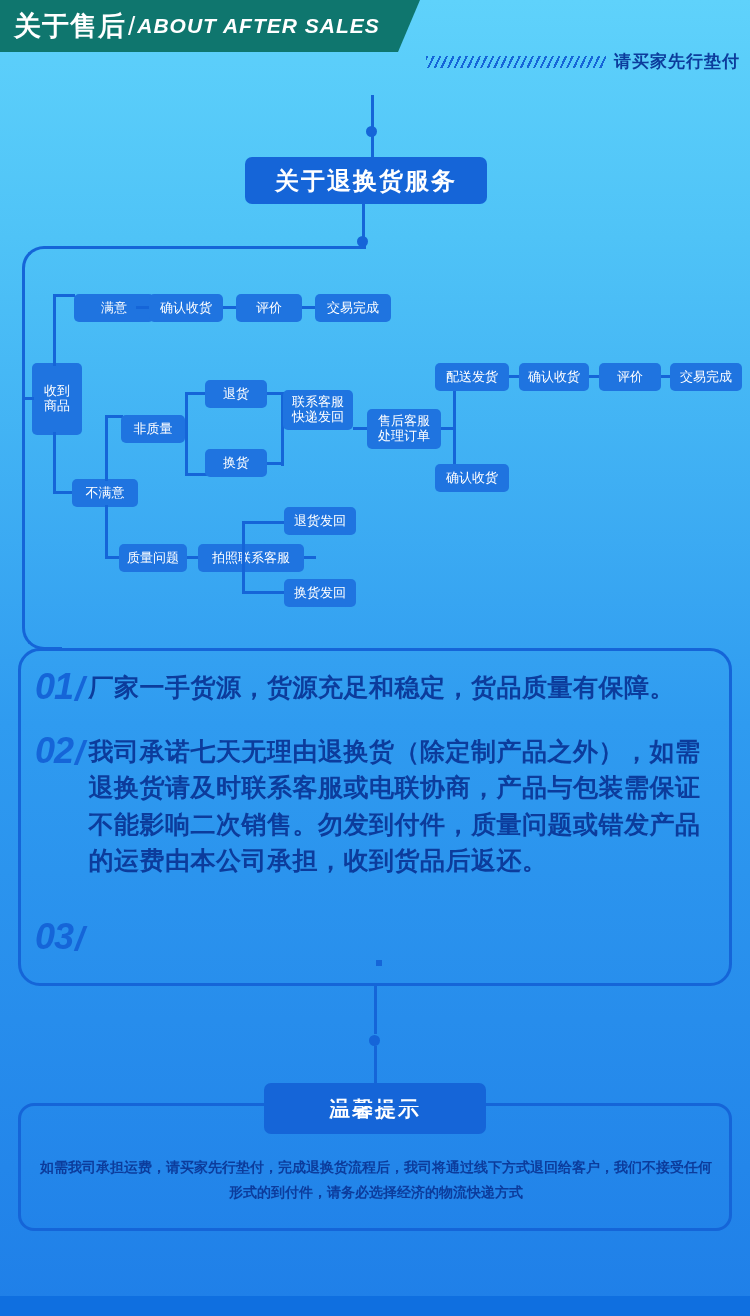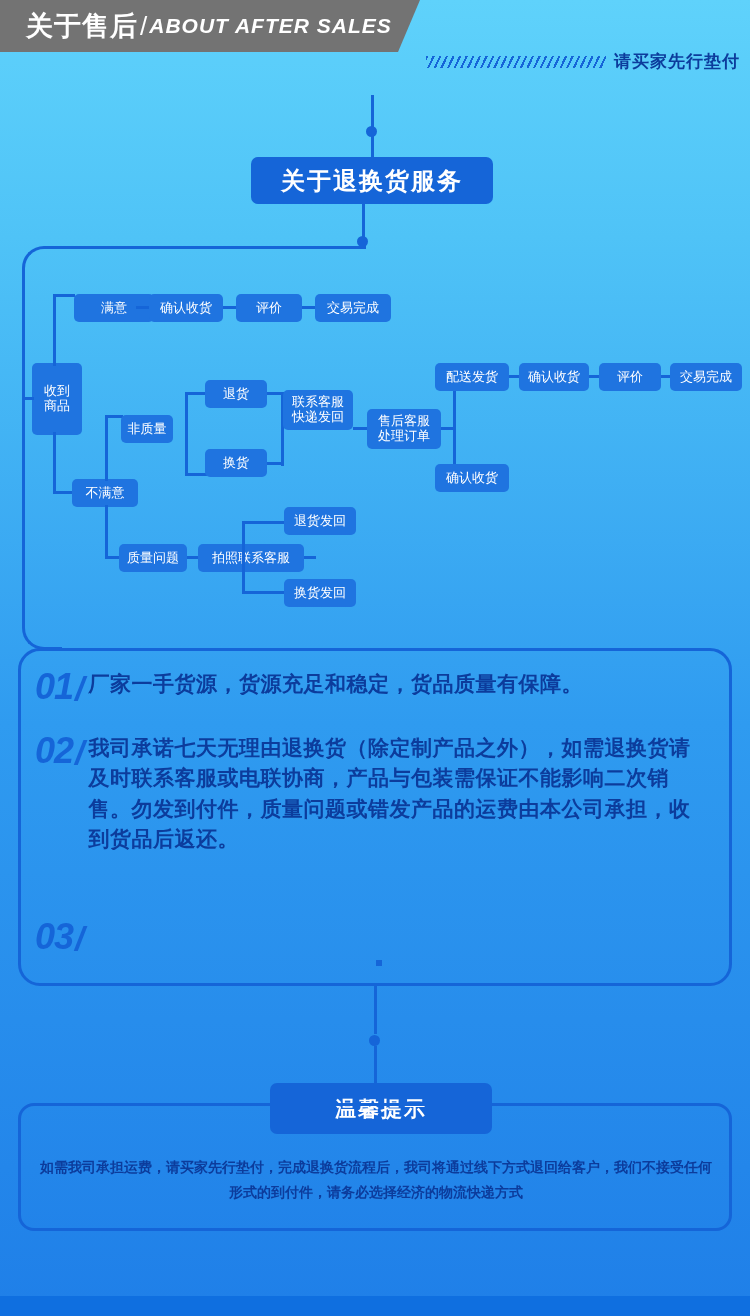--- a/index.html
+++ b/index.html
@@ -9,22 +9,22 @@
     font-family: "Liberation Sans", sans-serif;
     background: linear-gradient(180deg, #5fd2fb 0%, #4fc3f7 18%, #2f9bf0 55%, #1f7fe8 100%);
     position:relative; overflow:hidden;
     color:#0b3fa0;
   }
 
   
   .header { position:absolute; left:0; top:0; width:750px; height:82px; }
   .header-bar {
     position:absolute; left:0; top:0; width:420px; height:52px;
-    background:#737373;
-    display:flex; align-items:center; padding-left:26px;
+    background:#0f766e;
+    display:flex; align-items:center; padding-left:14px;
     clip-path: polygon(0 0, 420px 0, 398px 52px, 0 52px);
   }
   .header-cn { color:#ffffff; font-size:27px; font-weight:bold; letter-spacing:1px; }
   .header-slash { color:#ffffff; font-size:26px; margin:0 2px; }
   .header-en { color:#ffffff; font-size:21px; font-weight:bold; letter-spacing:1px; font-style:italic; }
   .header-right {
     position:absolute; right:10px; top:50px;
     display:flex; align-items:center; gap:8px;
   }
   .hatch {
@@ -38,21 +38,20 @@
   .dot { position:absolute; width:11px; height:11px; border-radius:50%; background:#1565d8; }
 
   
   .corner { position:absolute; border:3px solid #1565d8; background:transparent; }
 
   
   .pill {
     position:absolute; background:#1565d8; color:#fff;
     border-radius:7px; display:flex; align-items:center; justify-content:center;
     font-weight:bold;
-    margin-left:6px;
   }
   #title-pill { left:245px; top:157px; width:242px; height:47px; font-size:24px; letter-spacing:2px; }
   #tips-pill  { left:264px; top:1083px; width:222px; height:51px; font-size:21px; letter-spacing:2px; }
 
   
   .node {
     position:absolute; background:#1f74e0; color:#fff;
     border-radius:5px; display:flex; align-items:center; justify-content:center;
     text-align:center; font-size:13px; line-height:1.25; padding:2px 4px;
   }
@@ -64,21 +63,21 @@
     border:3px solid #1565d8; border-radius:22px;
     border-top-right-radius:22px;
   }
   .term-row { position:absolute; display:flex; }
   .num {
     color:#1565d8; font-size:36px; font-weight:bold; font-style:italic;
     line-height:1; letter-spacing:-1px;
   }
   .num-slash { color:#1565d8; font-size:34px; font-weight:bold; font-style:italic; margin:0 4px 0 2px;}
   .term-text {
-    color:#0c3c9c; font-size:21px; font-weight:bold; line-height:1.45; letter-spacing:0.5px;
+    color:#0c3c9c; font-size:25px; font-weight:bold; line-height:1.45; letter-spacing:0.5px;
   }
 
   
   .tips-box {
     position:absolute; left:18px; top:1103px; width:714px; height:128px;
     border:3px solid #1565d8; border-radius:16px;
   }
   .tips-text {
     position:absolute; left:36px; top:1155px; width:680px;
     text-align:center; color:#0c3c9c; font-size:14px; line-height:1.8; font-weight:bold;
@@ -137,21 +136,21 @@
 </div>
 
 <div class="ln" style="left:53px; top:432px; width:3px; height:62px;"></div>
 <div class="ln" style="left:53px; top:491px; width:22px; height:3px;"></div>
 <div class="node" style="left:72px; top:479px; width:66px; height:28px;">
   <span>不满意</span>
 </div>
 
 <div class="ln" style="left:105px; top:415px; width:3px; height:66px;"></div>
 <div class="ln" style="left:105px; top:415px; width:18px; height:3px;"></div>
-<div class="node" style="left:121px; top:415px; width:52px; height:28px;">
+<div class="node" style="left:121px; top:415px; width:64px; height:28px;">
   <span>非质量</span>
 </div>
 
 <div class="ln" style="left:105px; top:505px; width:3px; height:54px;"></div>
 <div class="ln" style="left:105px; top:556px; width:16px; height:3px;"></div>
 <div class="node" style="left:119px; top:544px; width:68px; height:28px;">
   <span>质量问题</span>
 </div>
 
 <div class="ln" style="left:185px; top:392px; width:3px; height:84px;"></div>

